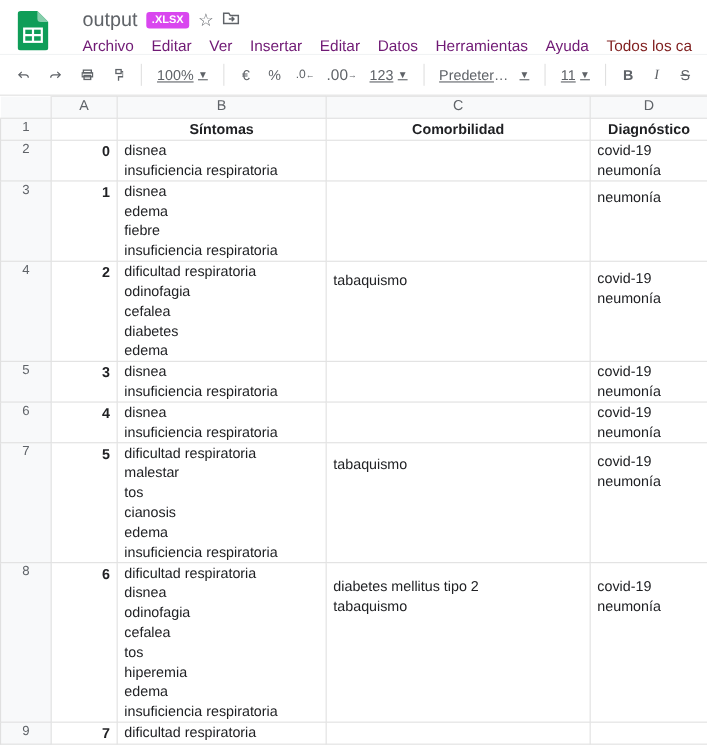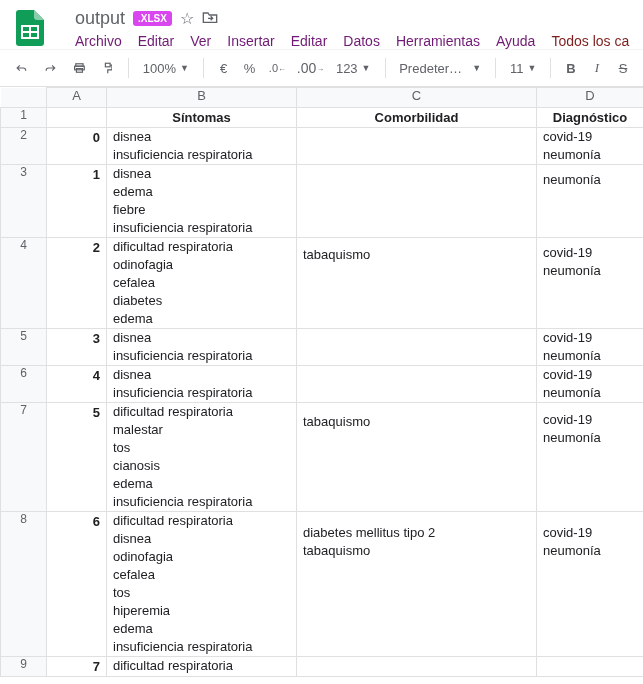--- a/index.html
+++ b/index.html
@@ -11,21 +11,21 @@
   .title-row { display: flex; align-items: center; gap: 8px; }
   .doc-title { font-size: 18px; color: #5f6368; }
   .badge { background: #d946ef; color: #fff; font-size: 10px; font-weight: 700; padding: 2px 5px; border-radius: 3px; }
   .star, .move { color: #5f6368; font-size: 16px; cursor: pointer; }
   .menubar { display: flex; gap: 16px; margin-top: 4px; }
   .menubar span { font-size: 14px; color: #701a75; cursor: pointer; }
   .menubar .todos { color: #7f1d1d; }
   .toolbar { display: flex; align-items: center; gap: 6px; padding: 6px 10px; border-bottom: 1px solid #e0e0e0; border-top: 1px solid #f1f3f4; }
   .tbtn { padding: 4px 6px; color: #5f6368; cursor: pointer; display: flex; align-items: center; justify-content: center; min-width: 20px; height: 24px; font-size: 13px; }
   .tsep { width: 1px; height: 20px; background: #e0e0e0; margin: 0 4px; }
-  .tsel { display: flex; align-items: center; gap: 4px; color: #5f6368; font-size: 13px; padding: 0 4px; }
+  .tsel { display: flex; align-items: center; gap: 4px; color: #5f6368; font-size: 13px; padding: 0 4px; text-decoration: underline; }
   .tsel .caret { font-size: 9px; }
   .fxrow { display: flex; align-items: center; border-bottom: 1px solid #e0e0e0; height: 24px; }
   .fxbox { width: 46px; height: 100%; border-right: 1px solid #e0e0e0; display: flex; align-items: center; justify-content: center; color: #9aa0a6; font-style: italic; font-size: 13px; }
   .fxinput { flex: 1; padding: 0 8px; font-size: 13px; height: 100%; border: none; outline: none; }
   .grid { flex: 1; overflow: hidden; }
   table { border-collapse: collapse; table-layout: fixed; width: 100%; }
   th, td { border: 1px solid #e0e0e0; padding: 0; font-size: 13px; vertical-align: top; }
   th { background: #f8f9fa; color: #5f6368; font-weight: 400; text-align: center; height: 20px; }
   .rowhead { background: #f8f9fa; color: #5f6368; text-align: center; width: 46px; font-size: 12px; }
   .col-a { width: 60px; }

